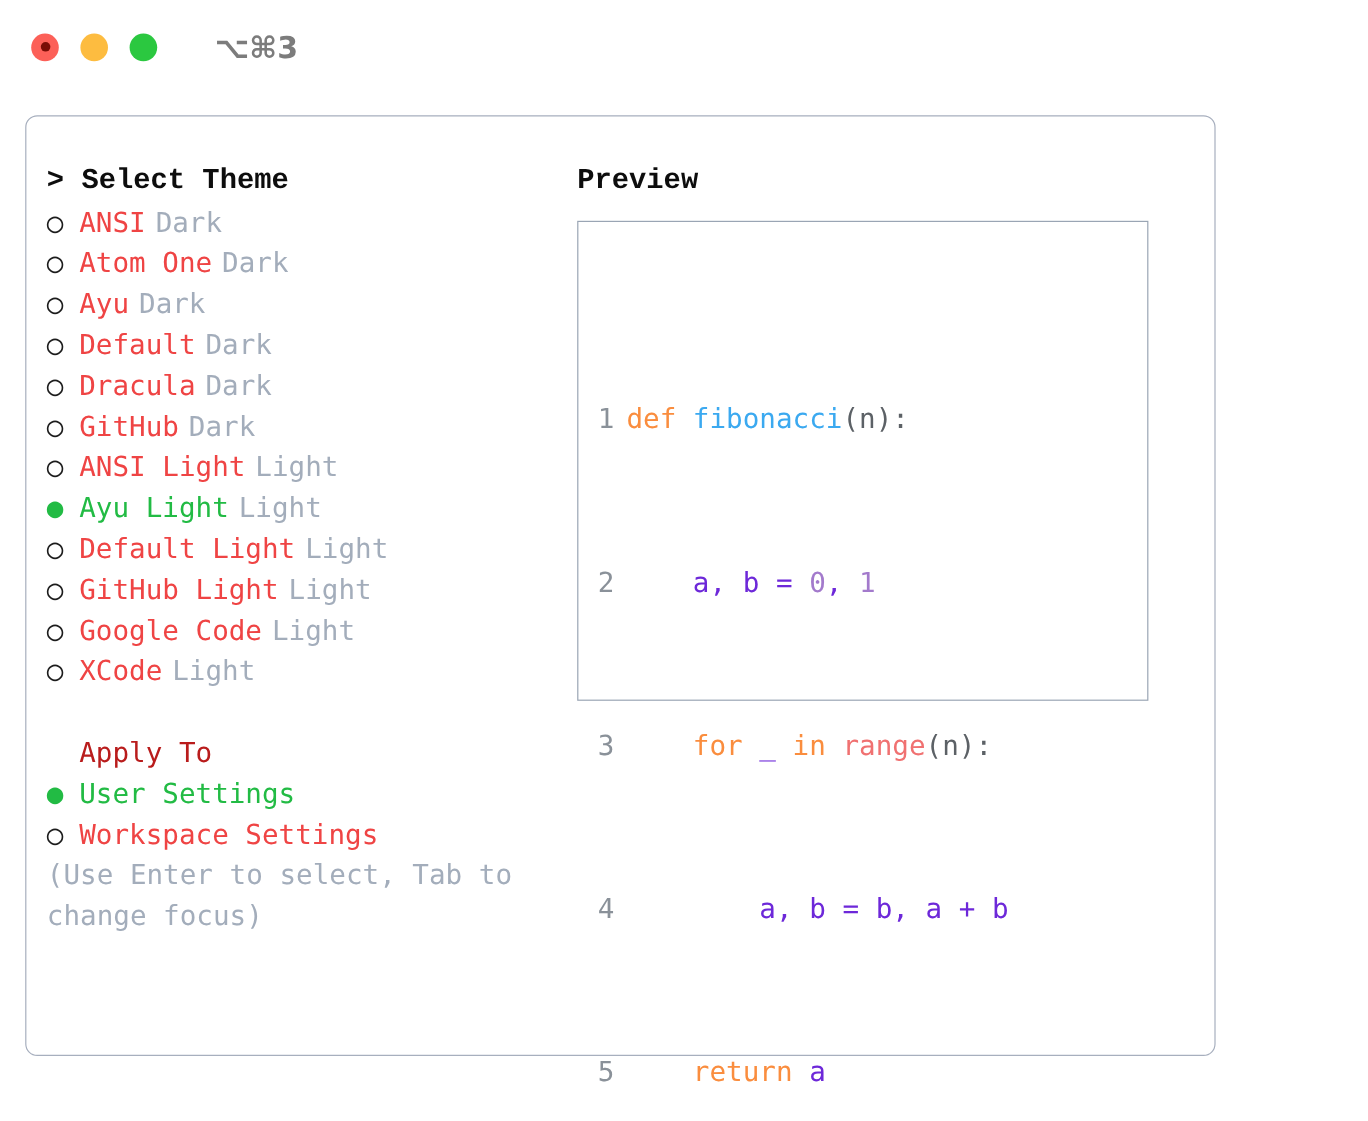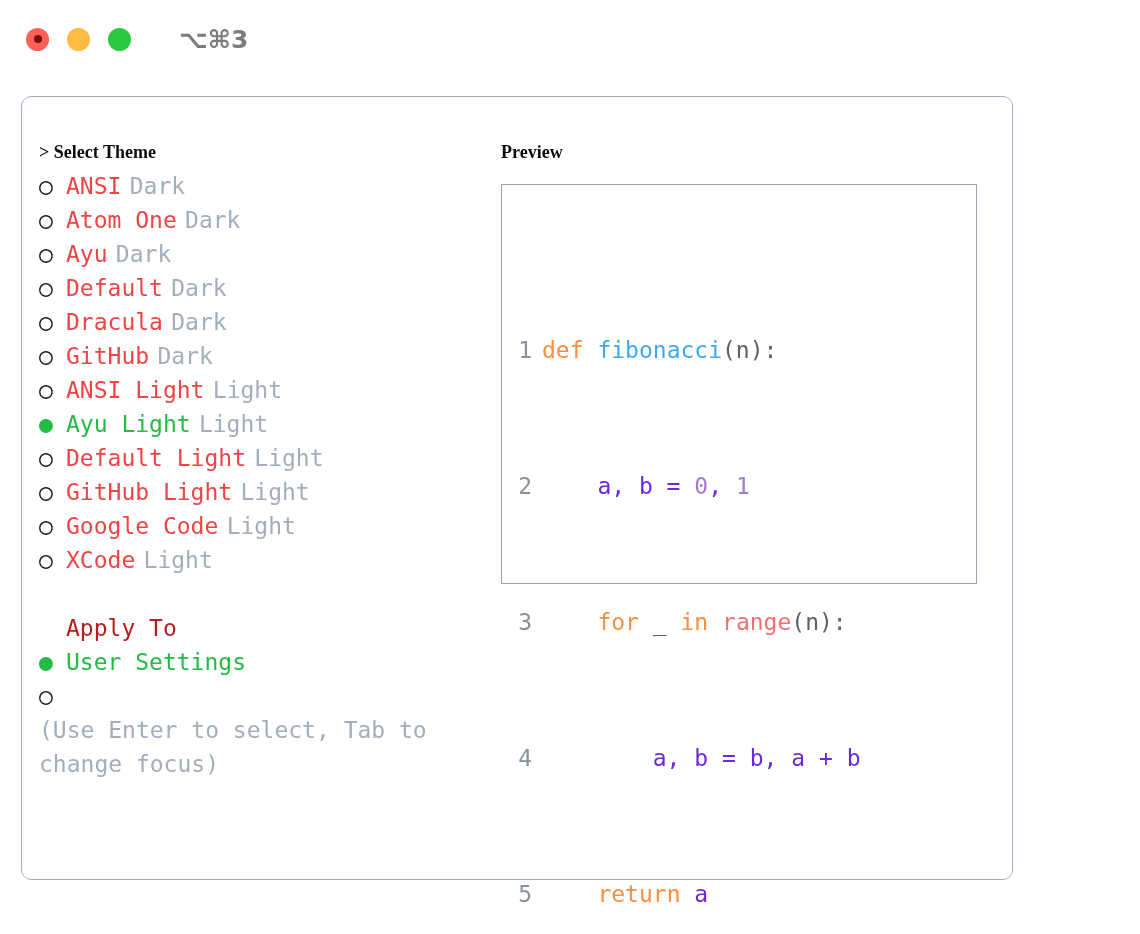--- a/index.html
+++ b/index.html
@@ -99,32 +99,32 @@
 
   
   .col-left {
     position: absolute;
     left: 17px;
     top: 38px;
     width: 440px;
   }
   .col-right {
     position: absolute;
-    left: 479px;
+    left: 459px;
     top: 38px;
     width: 490px;
   }
 
   .section-head {
-    font-size: 18px;
+    font-size: 24px;
     font-weight: 700;
     color: #0d0d0d;
     line-height: 34px;
     white-space: pre;
-    font-family: Liberation Serif, serif;
+    font-family: Liberation Mono, monospace;
   }
 
   
   .list { margin-top: 0px; }
 
   .row {
     display: flex;
     align-items: baseline;
     height: 34px;
     line-height: 34px;
@@ -250,21 +250,21 @@
           <div class="row"><span class="bullet off">○</span><span class="label">Google Code</span><span class="kind">Light</span></div>
           <div class="row"><span class="bullet off">○</span><span class="label">XCode</span><span class="kind">Light</span></div>
         </div>
 
         <div class="spacer-34"></div>
 
         <div class="applyto-head">Apply To</div>
 
         <div class="list">
           <div class="row selected"><span class="bullet on">●</span><span class="label">User Settings</span></div>
-          <div class="row"><span class="bullet off">○</span></div>
+          <div class="row"><span class="bullet off">○</span><span class="label">Workspace Settings</span></div>
         </div>
 
         <div class="hint">(Use Enter to select, Tab to change focus)</div>
       </div>
 
       <div class="col-right">
         <div class="section-head">Preview</div>
 
         <div class="preview-box">
           <div class="code">

